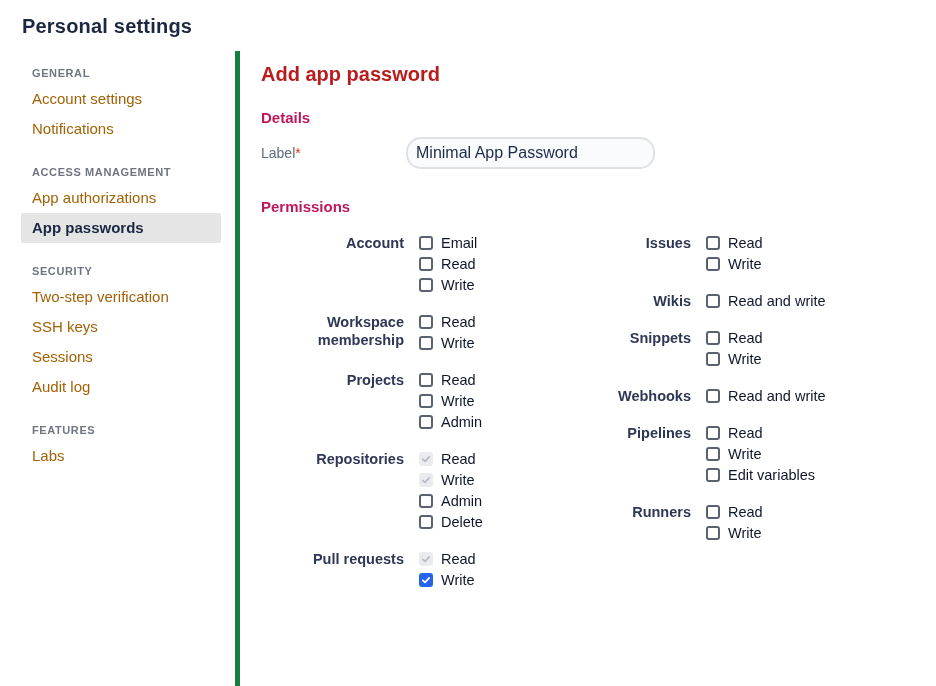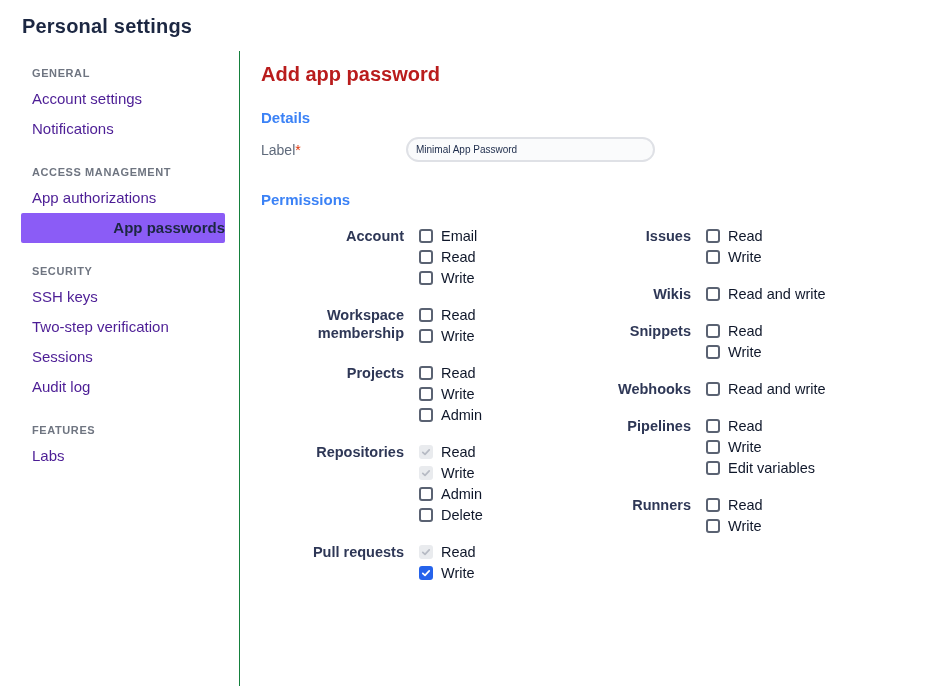--- a/index.html
+++ b/index.html
@@ -6,36 +6,36 @@
   body{
     width:936px;height:686px;overflow:hidden;background:#ffffff;
     font-family:"Liberation Sans",sans-serif;color:#1c2742;
   }
   .app{display:flex;flex-direction:column;height:100%;}
   header{padding:15px 0 13px 22px;flex:0 0 auto;}
   h1{margin:0;font-size:20px;font-weight:700;color:#1c2742;letter-spacing:.2px;}
   .content{display:flex;flex:1 1 auto;min-height:0;}
 
   
-  aside{flex:0 0 240px;width:240px;border-right:1px solid #15803d;padding-top:16px;box-sizing:border-box;}
+  aside{flex:0 0 240px;width:240px;border-right:5px solid #15803d;padding-top:16px;box-sizing:border-box;}
   .nav-section{margin-bottom:22px;}
   .nav-header{margin:0 0 5px 32px;font-size:11px;font-weight:700;color:#6f7581;letter-spacing:.6px;}
   .nav-item{display:block;box-sizing:border-box;padding:6px 0 6px 11px;margin:0 14px 0 21px;
-    font-size:15px;line-height:18px;color:#4c1d95;text-decoration:none;border-radius:2px;cursor:pointer;}
-  .nav-item.selected{background:#8b5cf6;color:#1c2742;font-weight:700;text-align:right;}
+    font-size:15px;line-height:18px;color:#a16207;text-decoration:none;border-radius:2px;cursor:pointer;}
+  .nav-item.selected{background:#e5e5e5;color:#1c2742;font-weight:700;}
 
   
   main{flex:1 1 auto;padding:12px 0 0 21px;box-sizing:border-box;}
   h2{margin:0;font-size:20px;font-weight:700;color:#b91c1c;}
-  h3{margin:0;font-size:15px;font-weight:700;color:#3b82f6;}
+  h3{margin:0;font-size:15px;font-weight:700;color:#be185d;}
   .details-h{margin-top:23px;}
   .form-row{display:flex;align-items:center;margin-top:11px;}
   .form-label{width:130px;flex:0 0 130px;margin-right:15px;font-size:14px;color:#5f6a7b;}
   .req{color:#de350b;}
-  input.text{width:229px;padding:5px 8px;font-family:"Liberation Sans",sans-serif;font-size:10px;
+  input.text{width:229px;padding:5px 8px;font-family:"Liberation Sans",sans-serif;font-size:16px;
     color:#1c2b4a;background:#fafbfc;border:2px solid #dfe1e6;border-radius:15px;outline:none;}
   .perms-h{margin-top:29px;}
 
   .perm-grid{display:flex;margin-top:17px;}
   .perm-col{display:flex;flex-direction:column;gap:16px;}
   #perm-col-0{flex:0 0 330px;width:330px;}
   .perm-group{display:flex;align-items:flex-start;}
   .perm-name{font-size:14.5px;font-weight:700;color:#2e3756;text-align:right;line-height:18px;
     flex:0 0 auto;margin-right:15px;padding-top:2px;}
   .opt-list{display:flex;flex-direction:column;}
@@ -67,22 +67,22 @@
             <a class="nav-item" href="#">Account settings</a>
             <a class="nav-item" href="#">Notifications</a>
           </div>
           <div class="nav-section">
             <div class="nav-header">ACCESS MANAGEMENT</div>
             <a class="nav-item" href="#">App authorizations</a>
             <a class="nav-item selected" href="#">App passwords</a>
           </div>
           <div class="nav-section">
             <div class="nav-header">SECURITY</div>
+            <a class="nav-item" href="#">Two-step verification</a>
             <a class="nav-item" href="#">SSH keys</a>
-            <a class="nav-item" href="#">Two-step verification</a>
             <a class="nav-item" href="#">Sessions</a>
             <a class="nav-item" href="#">Audit log</a>
           </div>
           <div class="nav-section">
             <div class="nav-header">FEATURES</div>
             <a class="nav-item" href="#">Labs</a>
           </div>
         </nav>
     </aside>
 

